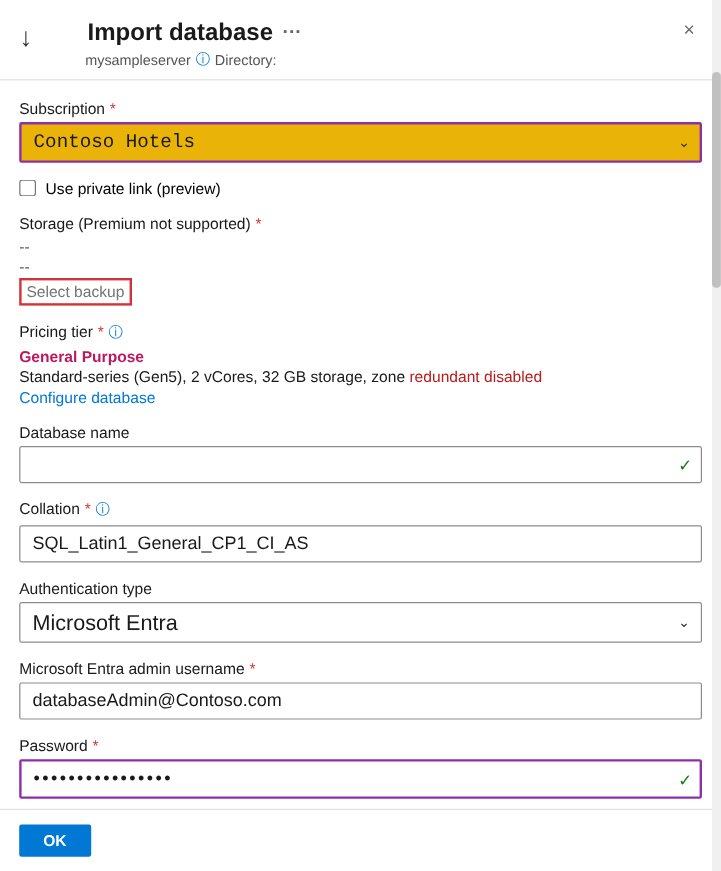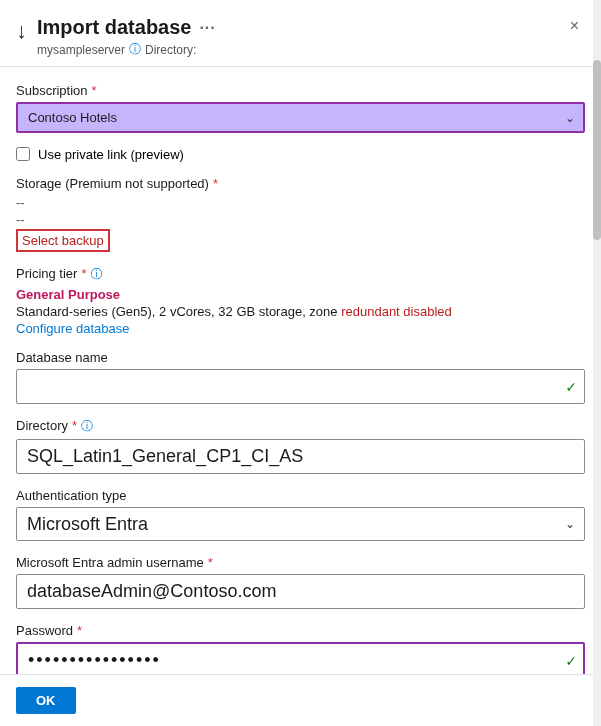--- a/index.html
+++ b/index.html
@@ -43,33 +43,35 @@
       display: flex;
       flex-direction: column;
     }
     .header-title {
       font-size: 20px;
       font-weight: 600;
       color: #1a1a1a;
       display: flex;
       align-items: center;
       gap: 8px;
+      margin-left: 36px;
     }
     .header-ellipsis {
       font-size: 16px;
       color: #666;
       cursor: pointer;
     }
     .header-subtitle {
       font-size: 12px;
       color: #555;
       display: flex;
       align-items: center;
       gap: 4px;
       margin-top: 2px;
+      margin-left: 34px;
     }
     .info-icon {
       color: #0078d4;
       font-size: 12px;
     }
     .close-btn {
       background: none;
       border: none;
       cursor: pointer;
       font-size: 16px;
@@ -125,25 +127,26 @@
     }
     .select-wrapper {
       position: relative;
       width: 100%;
     }
     .select-wrapper select {
       width: 100%;
       border: 2px solid #8f2fa8;
       border-radius: 2px;
       padding: 6px 32px 6px 10px;
-      font-size: 13px;
-      color: #1a1a1a;
-      background: #c4b5fd;
+      font-size: 16px;
+      color: #1a1a1a;
+      background: #eab308;
       appearance: none;
       cursor: pointer;
+      font-family: Liberation Mono, monospace;
     }
     .select-wrapper .chevron {
       position: absolute;
       right: 10px;
       top: 50%;
       transform: translateY(-50%);
       pointer-events: none;
       color: #333;
       font-size: 12px;
     }
@@ -184,21 +187,21 @@
       display: flex;
       flex-direction: column;
       gap: 2px;
     }
     .storage-row {
       font-size: 13px;
       color: #555;
     }
     .select-backup-btn {
       display: inline-block;
-      color: #b91c1c;
+      color: #737373;
       cursor: pointer;
       font-size: 13px;
       text-decoration: none;
       border: 2px solid #d13438;
       padding: 2px 4px;
       background: #fff;
     }
     .pricing-content {
       display: flex;
       flex-direction: column;
@@ -224,21 +227,21 @@
     }
     .input-wrapper {
       position: relative;
       width: 100%;
     }
     .input-wrapper input {
       width: 100%;
       border: 1px solid #8b8b8b;
       border-radius: 2px;
       padding: 6px 30px 6px 10px;
-      font-size: 18px;
+      font-size: 15px;
       color: #1a1a1a;
       background: #fff;
     }
     .input-wrapper .check-icon {
       position: absolute;
       right: 8px;
       top: 50%;
       transform: translateY(-50%);
       color: #107c10;
       font-size: 14px;
@@ -341,21 +344,21 @@
     <div class="form-group">
       <label class="form-label">Database name</label>
       <div class="input-wrapper">
         <input type="text" value="" style="">
         <span class="check-icon">✓</span>
       </div>
     </div>
 
     <div class="form-group">
       <label class="form-label">
-        <span>Directory</span>
+        <span>Collation</span>
         <span class="required">*</span>
         <span class="info-circle">ⓘ</span>
       </label>
       <div class="input-wrapper">
         <input type="text" value="SQL_Latin1_General_CP1_CI_AS" style="">
       </div>
     </div>
 
     <div class="form-group">
       <label class="form-label">Authentication type</label>

